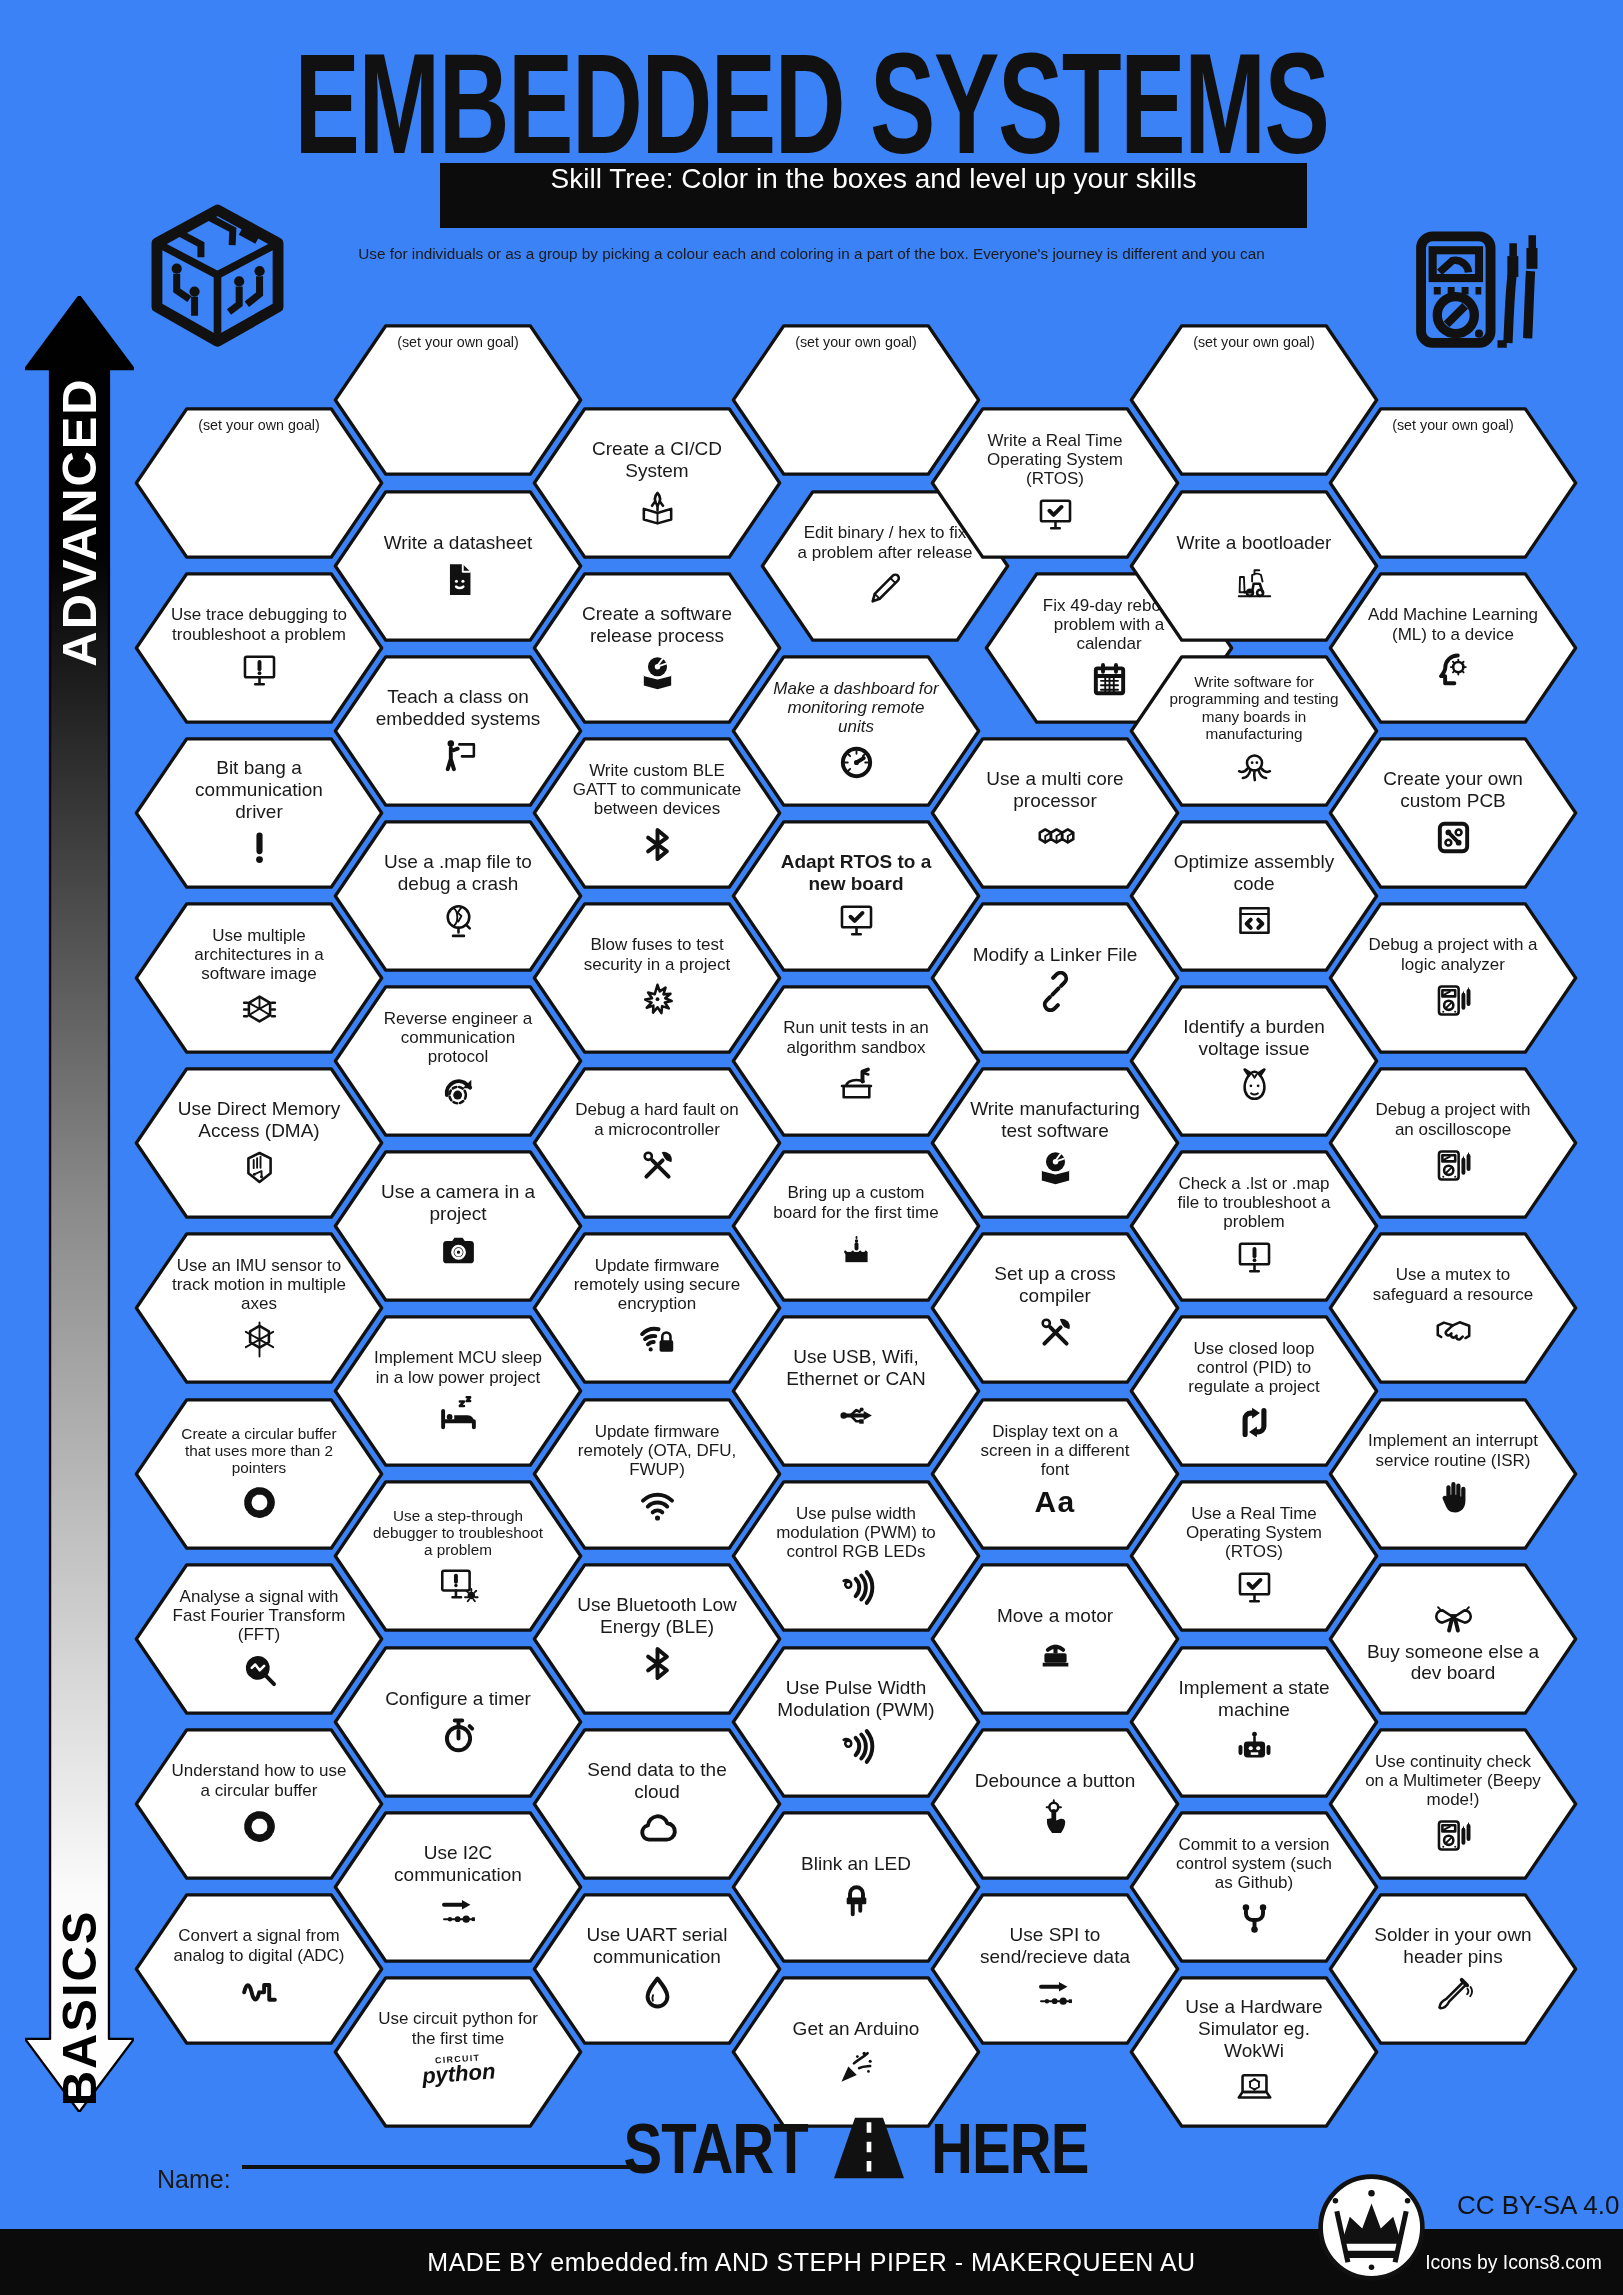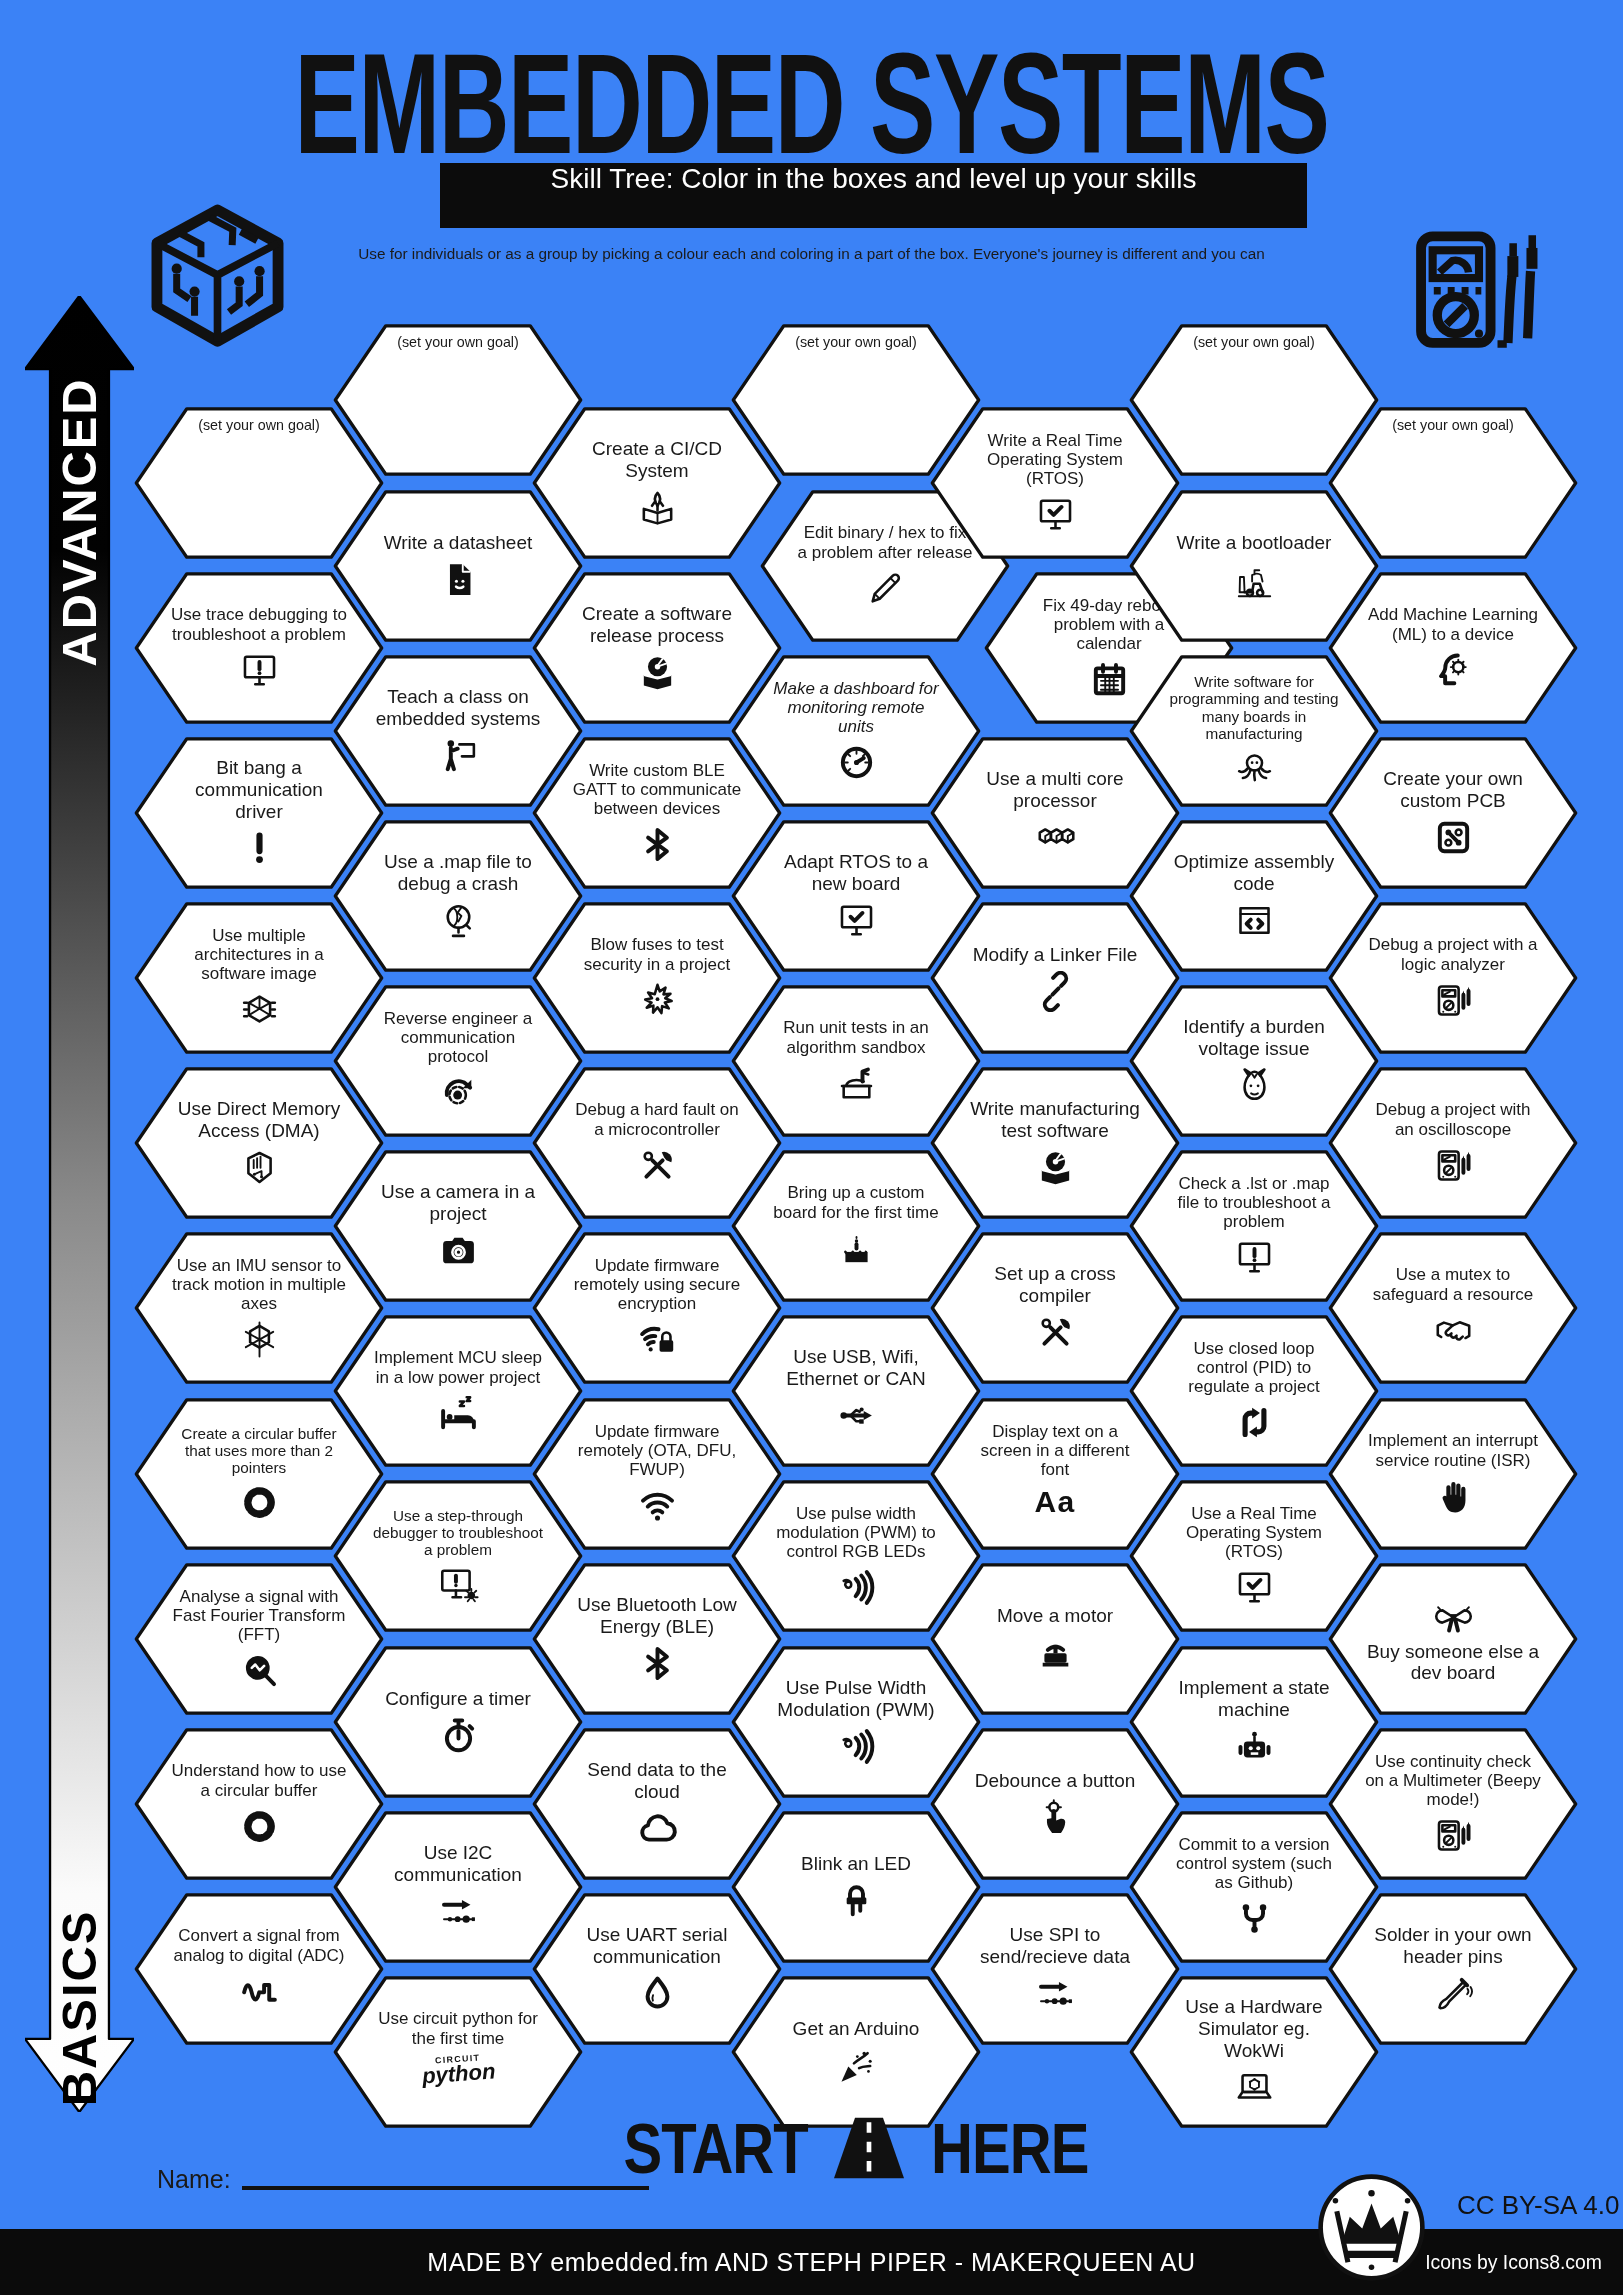--- a/index.html
+++ b/index.html
@@ -46,21 +46,21 @@
   .cp-logo span{font-size:8.8px;letter-spacing:1.4px}
   .cp-logo b{font-size:22px;font-style:italic;margin-top:-2.8px}
   .aa-icon{font-size:30px;font-weight:bold;color:#111;letter-spacing:1.4px}
 
   
   .start-row{position:absolute;left:509px;top:2113px;width:694px;display:flex;
     align-items:center;justify-content:center;gap:17.6px}
   .start-word{font-size:58px;font-weight:bold;letter-spacing:-0.9px;transform:scaleY(1.2)}
   .road{width:88px;height:70px}
   .road svg{width:100%;height:100%}
-  .name-row{position:absolute;left:157px;top:2165px;display:flex;align-items:flex-end;gap:11px;font-size:25px;color:#1a1a1a}
+  .name-row{position:absolute;left:157px;top:2165px;display:flex;gap:11px;font-size:25px;color:#1a1a1a}
   .name-line{width:407px;height:4.2px;background:#111;margin-bottom:3.7px}
   .footer{position:absolute;left:0;top:2229px;width:100%;height:66px;background:#0b0b0b;color:#fff}
   .made-by{position:absolute;left:0;width:100%;text-align:center;line-height:66px;font-size:25px;letter-spacing:0.5px}
   .icons-credit{position:absolute;right:21px;line-height:66px;font-size:19.4px}
   .mq-logo{position:absolute;left:1316px;top:2172px;width:111px;height:111px;z-index:5}
   .mq-logo svg{width:100%;height:100%}
   .license{position:absolute;left:1457px;top:2190px;font-size:26px;color:#111}
 </style>
 </head>
 <body>
@@ -609,21 +609,21 @@
       <div class="icn">
             <svg viewBox="0 0 24 24">
               <circle class="t" cx="12" cy="12" r="8"></circle>
               <path class="tn" d="M12 5.4v1.5M7.3 7.3l1 1M5.4 12h1.5M7.3 16.7l1-1M18.6 12h-1.5M16.7 7.3l-1 1"></path>
               <path class="t" d="M12 12l4.2-2.6"></path>
               <circle class="f" cx="12" cy="12" r="1.5"></circle>
             </svg>
           </div>
     </div>
   </div>
-      <div class="hex" style="left: 731px; top: 819px;">
+      <div class="hex" style="left: 731px; top: 819px; font-weight: bold;">
     <svg class="hex-bg" viewBox="0 0 540 332" preserveAspectRatio="none">
       <polygon points="5,166 114,6 426,6 535,166 426,326 114,326" fill="#ffffff" stroke="#111111" stroke-width="7" stroke-linejoin="round"></polygon>
     </svg>
     <div class="hex-body">
       <div class="hex-label fs41">Adapt RTOS to a new board</div>
       <div class="icn">
             <svg viewBox="0 0 24 24">
               <rect x="3.5" y="4" width="17" height="12" rx="1"></rect>
               <path d="M9.5 20h5M12 16v4"></path>
               <path class="t" d="M8.5 9.8l2.4 2.4 4.6-4.6"></path>

